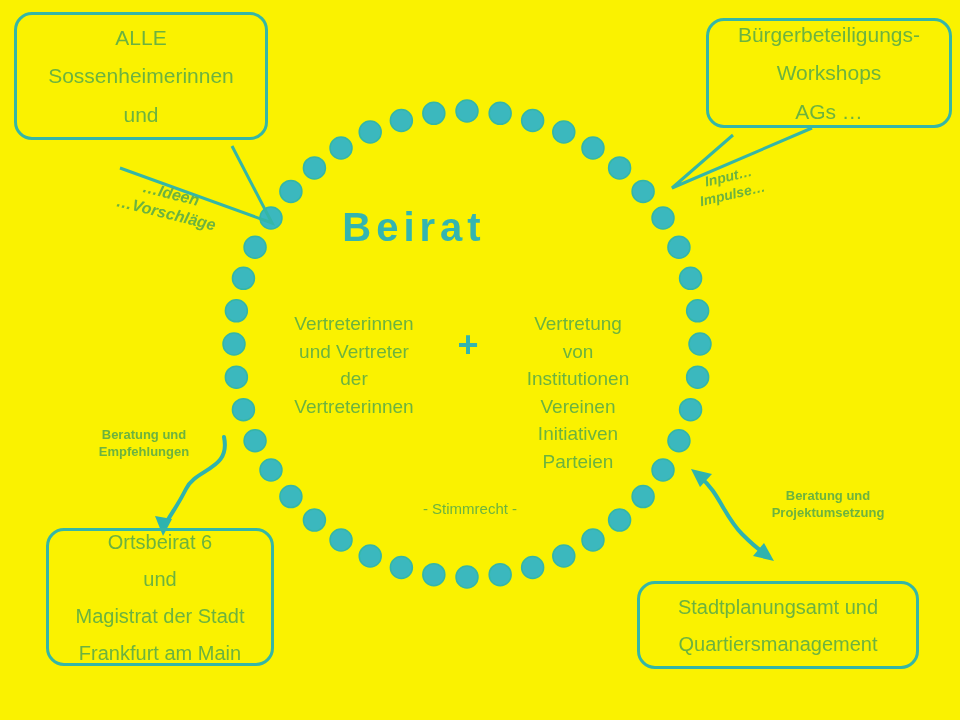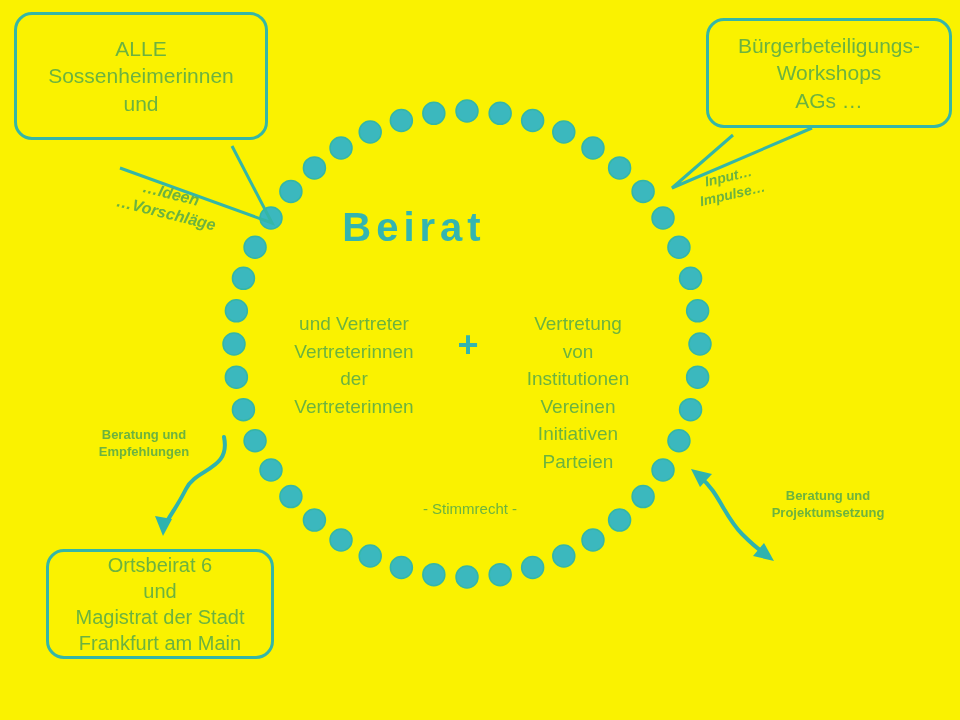--- a/index.html
+++ b/index.html
@@ -34,20 +34,21 @@
     border: 3px solid #35B6A6;
     border-radius: 18px;
     background: transparent;
     color: #6CB33F;
     text-align: center;
     line-height: 1.30;
     display: flex;
     flex-direction: column;
     justify-content: center;
     align-items: center;
+    gap: 11px;
   }
   .bubble span {
     display: block;
     white-space: nowrap;
   }
   #bubble-alle {
     left: 14px;
     top: 12px;
     width: 254px;
     height: 128px;
@@ -55,23 +56,23 @@
   }
   #bubble-workshops {
     left: 706px;
     top: 18px;
     width: 246px;
     height: 110px;
     font-size: 21px;
   }
   #bubble-ortsbeirat {
     left: 46px;
-    top: 549px;
+    top: 528px;
     width: 228px;
-    height: 110px;
+    height: 138px;
     font-size: 20px;
   }
   #bubble-stadtplanung {
     left: 637px;
     top: 581px;
     width: 282px;
     height: 88px;
     font-size: 20px;
   }
   .free-label {
@@ -237,22 +238,22 @@
     <g>
       <path d="M 700 477 C 719 492, 724 516, 742 534 C 752 544, 758 549, 764 553" fill="none" stroke="#2FB3AE" stroke-width="4" stroke-linecap="round"></path>
       <path d="M 691 469 L 712 474 L 700 487 Z" fill="#2FB3AE"></path>
       <path d="M 774 561 L 753 556 L 764 543 Z" fill="#2FB3AE"></path>
     </g>
   </svg>
 
   <div id="title-beirat">Beirat</div>
 
   <div id="col-left">
+    <span class="col-line">Vertreterinnen</span>
     <span class="col-line">und Vertreter</span>
-    <span class="col-line">Vertreterinnen</span>
     <span class="col-line">der</span>
     <span class="col-line">Vertreterinnen</span>
   </div>
 
   <div id="plus-sign">+</div>
 
   <div id="col-right">
     <span class="col-line">Vertretung</span>
     <span class="col-line">von</span>
     <span class="col-line">Institutionen</span>
@@ -275,20 +276,24 @@
     <span>AGs …</span>
   </div>
 
   <div class="bubble" id="bubble-ortsbeirat">
     <span>Ortsbeirat 6</span>
     <span>und</span>
     <span>Magistrat der Stadt</span>
     <span>Frankfurt am Main</span>
   </div>
 
+  <div class="bubble" id="bubble-stadtplanung">
+    <span>Stadtplanungsamt und</span>
+    <span>Quartiersmanagement</span>
+  </div>
 
   <div class="free-label" id="label-ideen">
     <div>…Ideen</div>
     <div>…Vorschläge</div>
   </div>
 
   <div class="free-label" id="label-input">
     <div>Input…</div>
     <div>Impulse…</div>
   </div>

